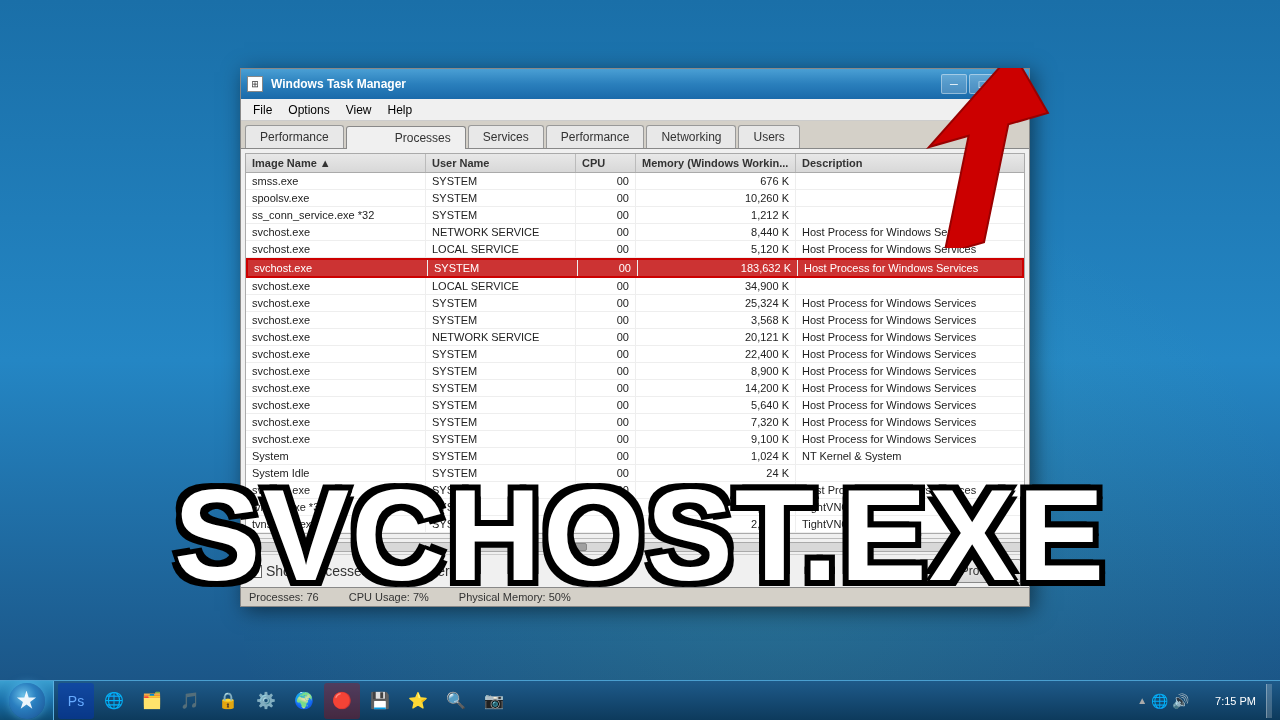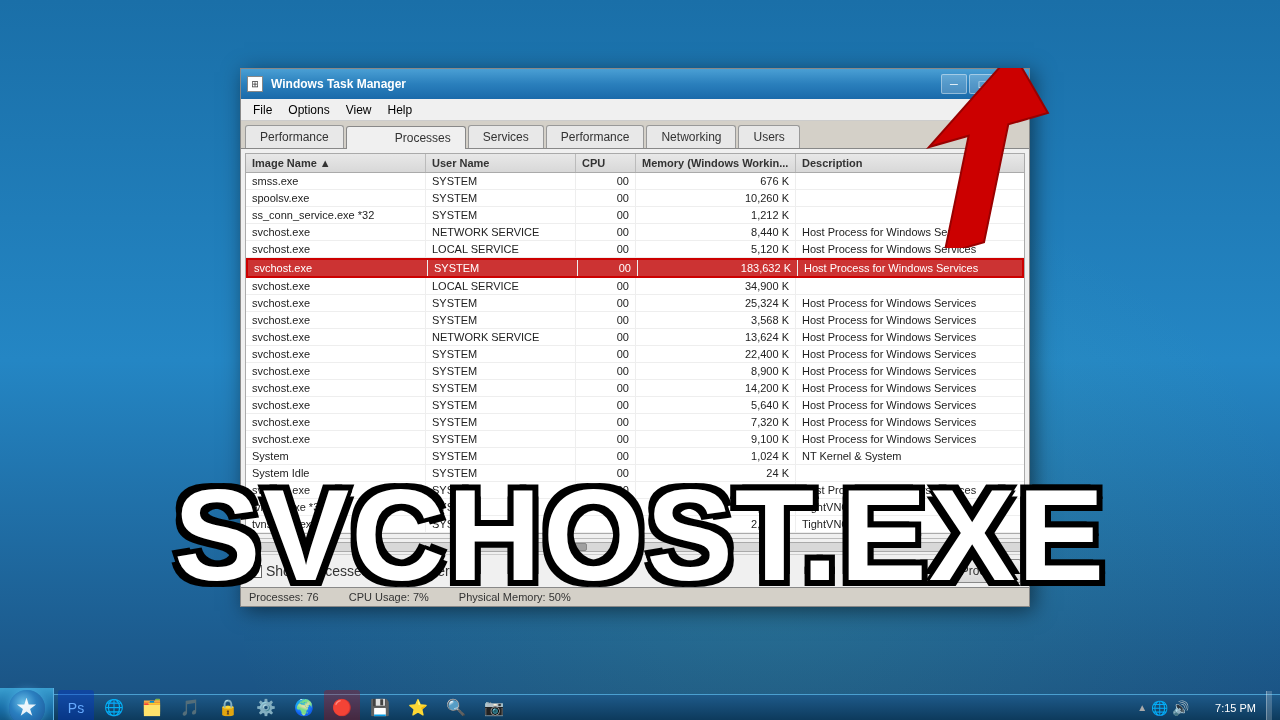--- a/index.html
+++ b/index.html
@@ -19,21 +19,21 @@
       background: radial-gradient(ellipse at 60% 80%, rgba(100,200,150,0.15) 0%, transparent 50%),
                   linear-gradient(180deg, #1a6fa8 0%, #2486c4 50%, #1a5080 100%);
     }
 
     
     .taskbar {
       position: absolute;
       bottom: 0;
       left: 0;
       right: 0;
-      height: 26px;
+      height: 40px;
       background: linear-gradient(180deg, #1e5a8a 0%, #0d3a5c 100%);
       border-top: 1px solid #4a9fd0;
       display: flex;
       align-items: center;
       z-index: 10;
     }
     .taskbar-start {
       width: 54px;
       height: 40px;
       background: linear-gradient(180deg, #3a9fd0 0%, #1a6fa8 50%, #0d4a70 100%);
@@ -469,21 +469,21 @@
           <div class="td">svchost.exe</div>
           <div class="td">SYSTEM</div>
           <div class="td num">00</div>
           <div class="td num">3,568 K</div>
           <div class="td">Host Process for Windows Services</div>
         </div>
         <div class="table-row">
           <div class="td">svchost.exe</div>
           <div class="td">NETWORK SERVICE</div>
           <div class="td num">00</div>
-          <div class="td num">13,624 K</div>
+          <div class="td num">20,121 K</div>
           <div class="td">Host Process for Windows Services</div>
         </div>
         <div class="table-row">
           <div class="td">svchost.exe</div>
           <div class="td">SYSTEM</div>
           <div class="td num">00</div>
           <div class="td num">22,400 K</div>
           <div class="td">Host Process for Windows Services</div>
         </div>
         <div class="table-row">

